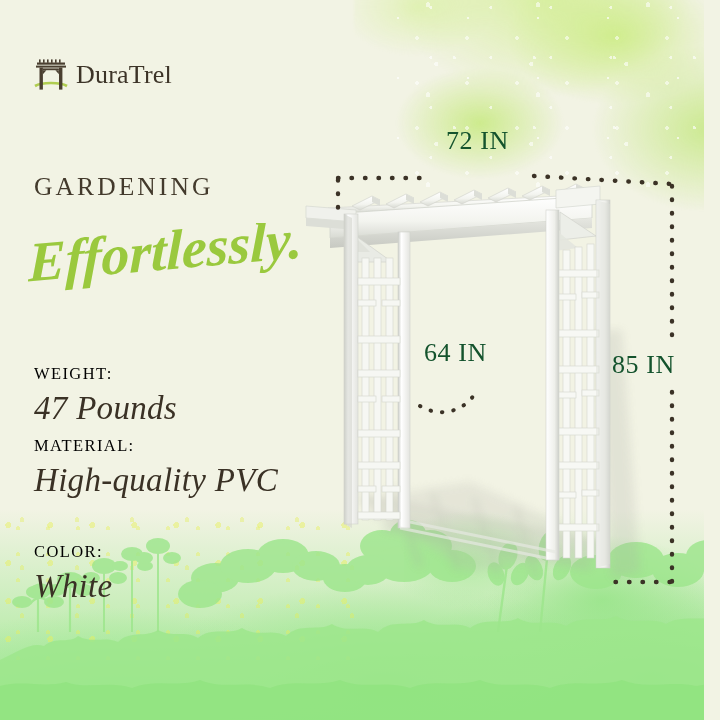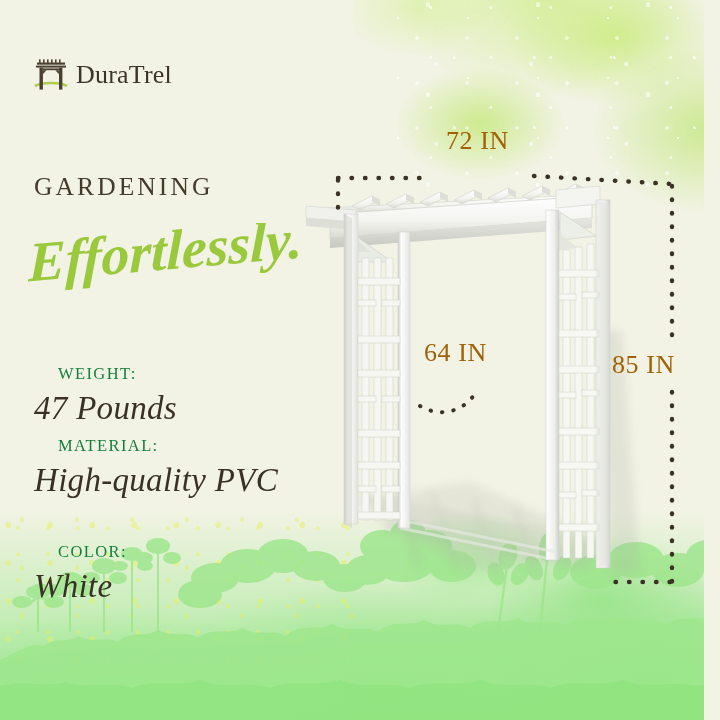--- a/index.html
+++ b/index.html
@@ -99,37 +99,36 @@
     width: 310px; height: 82px;
   }
 
   .spec { position: absolute; left: 34px; width: 300px; }
   #spec-0 { top: 364px; }
   #spec-1 { top: 436px; }
   #spec-2 { top: 542px; }
   .spec-label {
     font-family: "Liberation Serif", serif;
     font-size: 16.5px; letter-spacing: 1.4px;
-    color: #15803d; text-transform: uppercase;
+    color: #000000; text-transform: uppercase;
     margin-bottom: 6px;
-    margin-left: 24px;
   }
   .spec-value {
     font-family: "Liberation Serif", serif;
     font-style: italic; font-size: 33px;
     color: #3a3125; letter-spacing: .3px;
   }
 
   
   #product-svg { position: absolute; left: 0; top: 0; width: 720px; height: 720px; }
 
   .dim-label {
     position: absolute;
     font-family: "Liberation Serif", serif;
-    font-size: 26px; color: #a16207;
+    font-size: 26px; color: #14532d;
     letter-spacing: .6px;
     white-space: nowrap;
   }
   #dim-width-label  { left: 446px; top: 126px; }
   #dim-height-label { left: 612px; top: 350px; }
   #dim-depth-label  { left: 424px; top: 338px; }
 </style>
 </head>
 <body>
 

